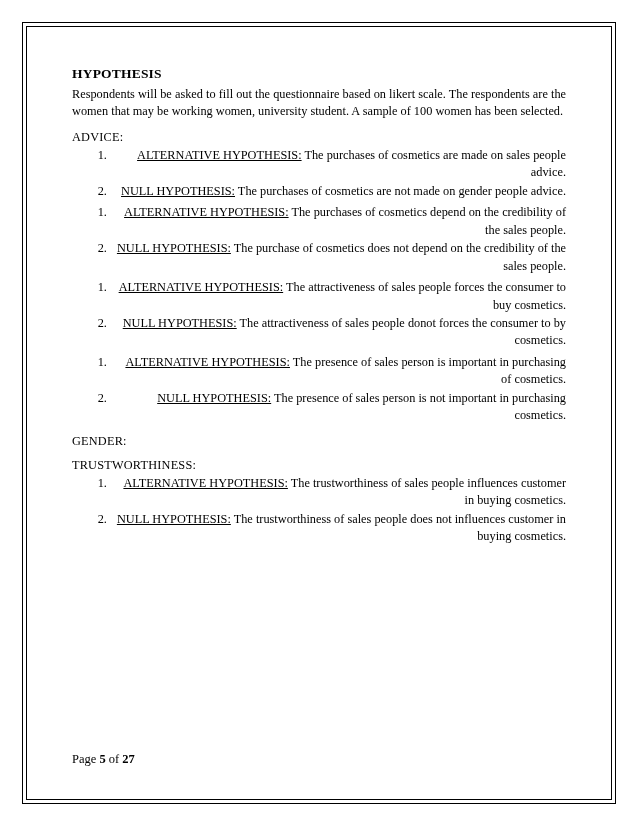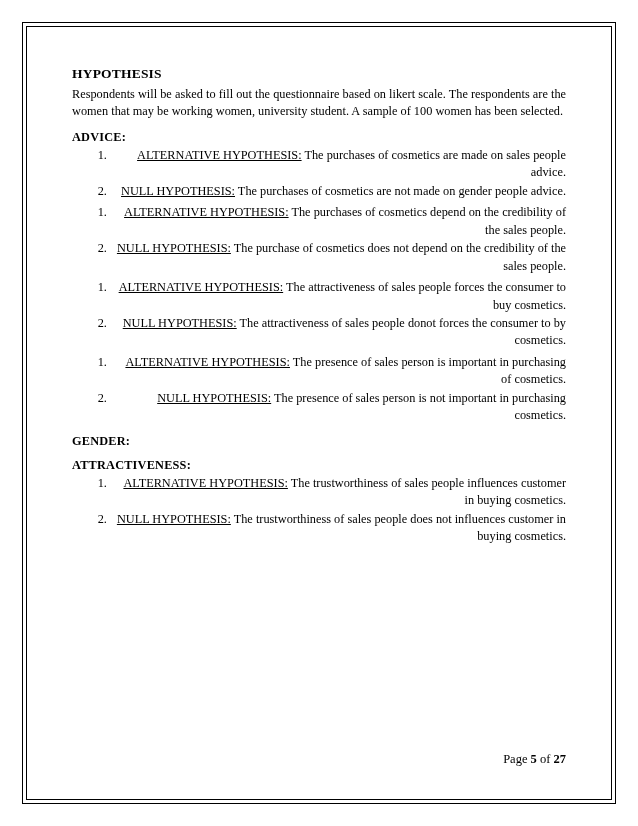--- a/index.html
+++ b/index.html
@@ -51,21 +51,21 @@
     margin: 0 0 4px 0;
   }
   p.para {
     font-size: 12.3px;
     line-height: 1.42;
     margin: 0 0 9px 0;
     text-align: justify;
   }
   .section-head {
     font-size: 12.3px;
-    font-weight: bold;
+    font-weight: normal;
     font-variant: small-caps;
     margin: 9px 0 2px 0;
     letter-spacing: 0.2px;
   }
   ol.hyp-list {
     margin: 0 0 4px 0;
     padding-left: 38px;
     list-style-type: decimal;
   }
   ol.hyp-list li {
@@ -76,21 +76,20 @@
     text-align: right;
   }
   .hyp-label {
     text-decoration: underline;
   }
   .footer {
     position: absolute;
     left: 72px;
     right: 72px;
     top: 752px;
-    text-align: right;
     font-size: 12.5px;
   }
   .footer b {
     font-weight: bold;
   }
 </style>
 </head>
 <body>
 
 <div class="page">
@@ -120,21 +119,21 @@
       <li><span class="hyp-label">NULL HYPOTHESIS:</span><span> The attractiveness of sales people donot forces the consumer to by cosmetics.</span></li>
     </ol>
 
     <ol class="hyp-list">
       <li><span class="hyp-label">ALTERNATIVE HYPOTHESIS:</span><span> The presence of sales person is important in purchasing of cosmetics.</span></li>
       <li><span class="hyp-label">NULL HYPOTHESIS:</span><span> The presence of sales person is not important in purchasing cosmetics.</span></li>
     </ol>
 
     <div class="section-head">GENDER:</div>
 
-    <div class="section-head">ATTRACTIVENESS:</div>
+    <div class="section-head">TRUSTWORTHINESS:</div>
     <ol class="hyp-list">
       <li><span class="hyp-label">ALTERNATIVE HYPOTHESIS:</span><span> The trustworthiness of sales people influences customer in buying cosmetics.</span></li>
       <li><span class="hyp-label">NULL HYPOTHESIS:</span><span> The trustworthiness of sales people does not influences customer in buying cosmetics.</span></li>
     </ol>
 
   </div>
 
   <div class="footer">
     <span>Page </span><b>5</b><span> of </span><b>27</b>
   </div>

